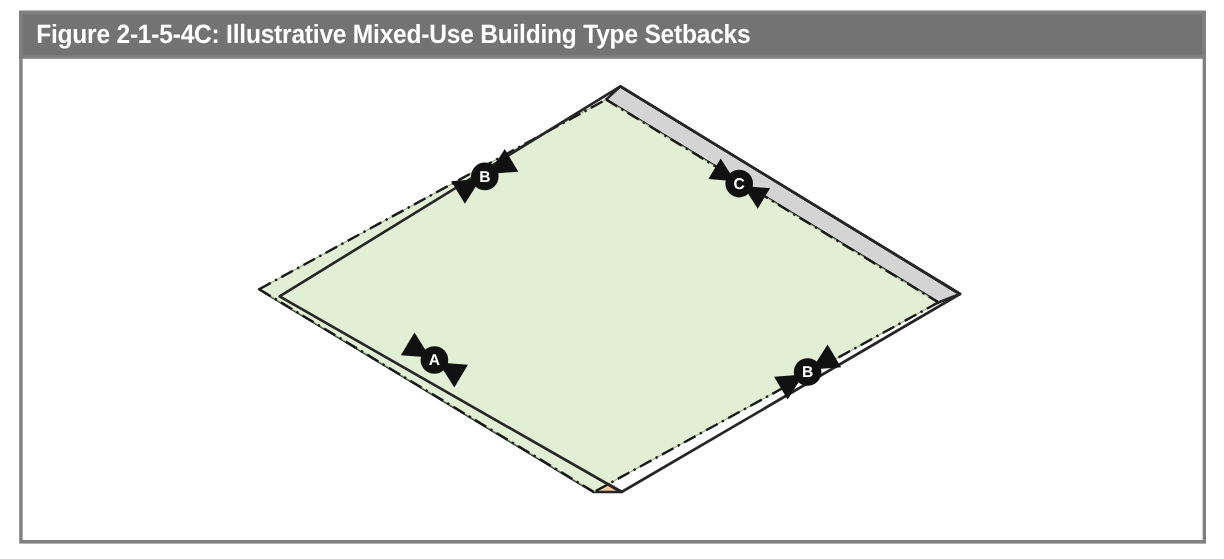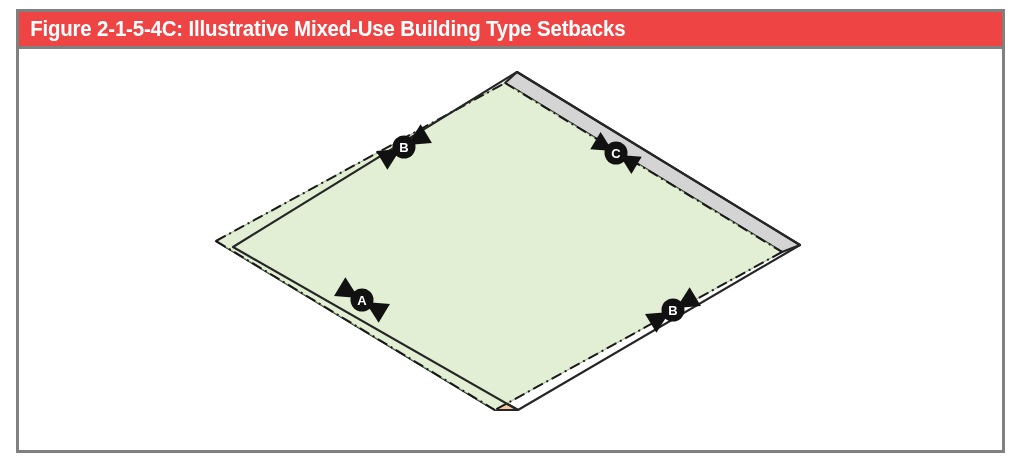--- a/index.html
+++ b/index.html
@@ -34,21 +34,21 @@
   }
 
   
   .figure-header {
     position: absolute;
     left: 16px;
     top: 9px;
     width: 989px;
     height: 40px;
     box-sizing: border-box;
-    background: #ef4444;
+    background: #737373;
     border: 3px solid #808080;
     display: flex;
     align-items: center;
     overflow: hidden;
   }
 
   .figure-title {
     color: #ffffff;
     font-family: "Liberation Sans", sans-serif;
     font-weight: bold;

